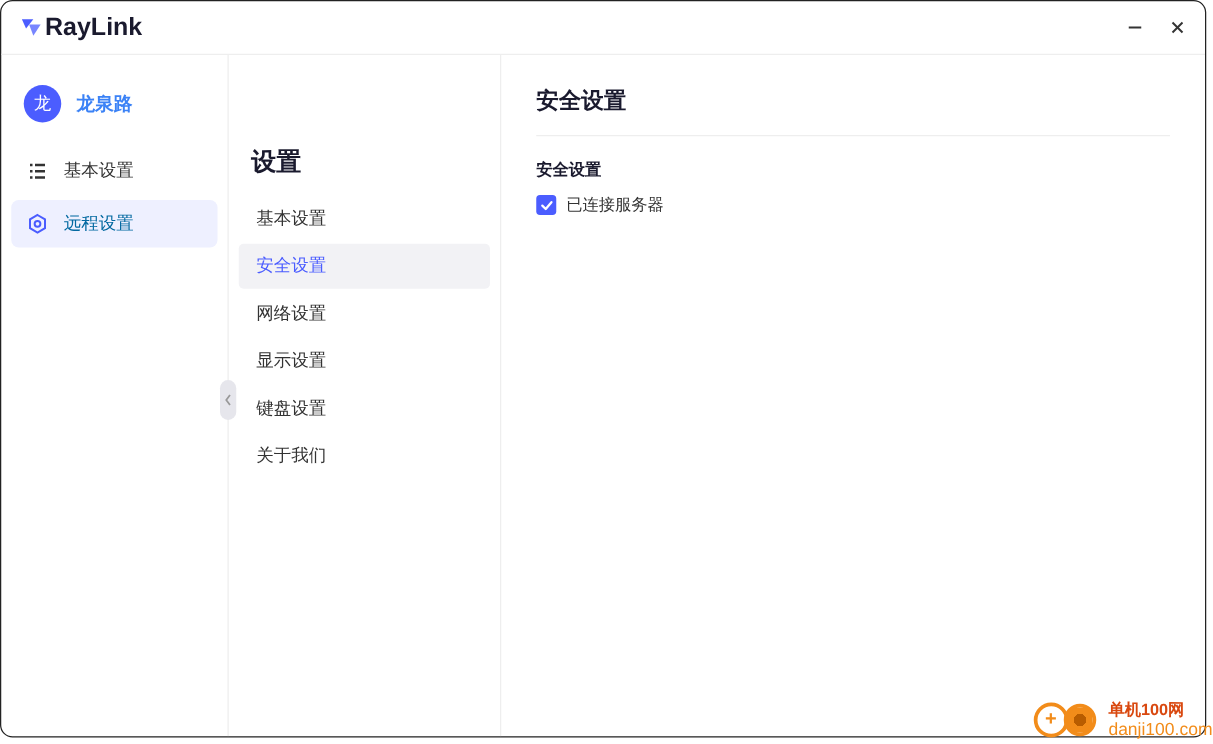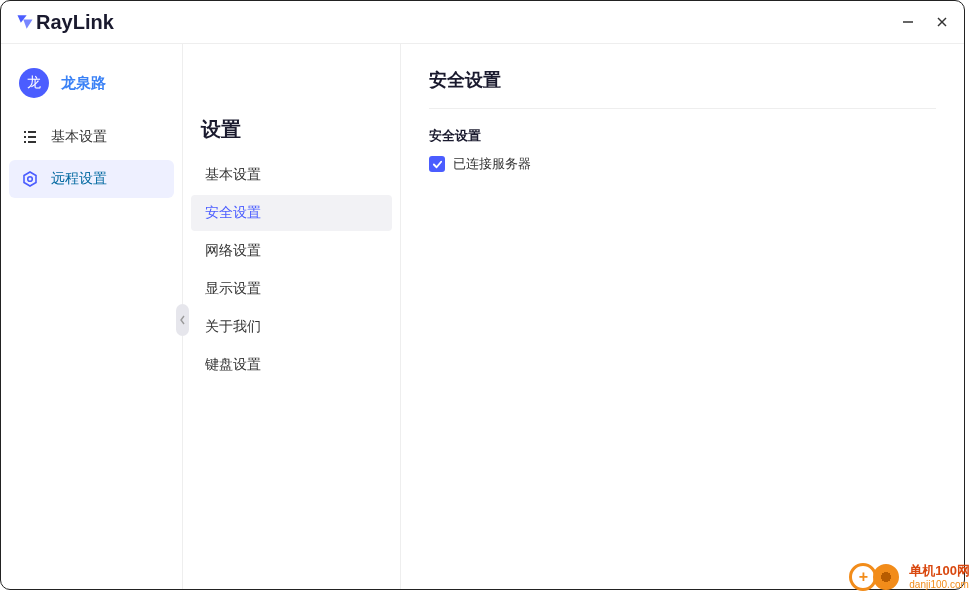--- a/index.html
+++ b/index.html
@@ -238,21 +238,21 @@
       line-height: 1.1;
       margin-left: 6px;
     }
     .wm-text-top {
       color: #d9480f;
       font-weight: 700;
       font-size: 13px;
     }
     .wm-text-bottom {
       color: #f28c1a;
-      font-size: 10px;
+      font-size: 14px;
     }
   </style>
 </head>
 <body>
 
 <div class="window">
 
   <div class="titlebar">
     <div class="logo">
       <span class="logo-icon">
@@ -319,22 +319,22 @@
         </svg>
       </div>
     </div>
 
     <div class="settings-nav">
       <div class="settings-title">设置</div>
       <div class="settings-item">基本设置</div>
       <div class="settings-item active">安全设置</div>
       <div class="settings-item">网络设置</div>
       <div class="settings-item">显示设置</div>
+      <div class="settings-item">键盘设置</div>
       <div class="settings-item">关于我们</div>
-      <div class="settings-item">键盘设置</div>
     </div>
 
     <div class="content">
       <div class="content-title">安全设置</div>
       <div class="section-header">安全设置</div>
       <div class="checkbox-row">
         <span class="checkbox">
           <svg width="11" height="11" viewBox="0 0 12 12" fill="none" stroke="#fff" stroke-width="2" stroke-linecap="round" stroke-linejoin="round">
             <polyline points="2,6 5,9 10,3"></polyline>
           </svg>

